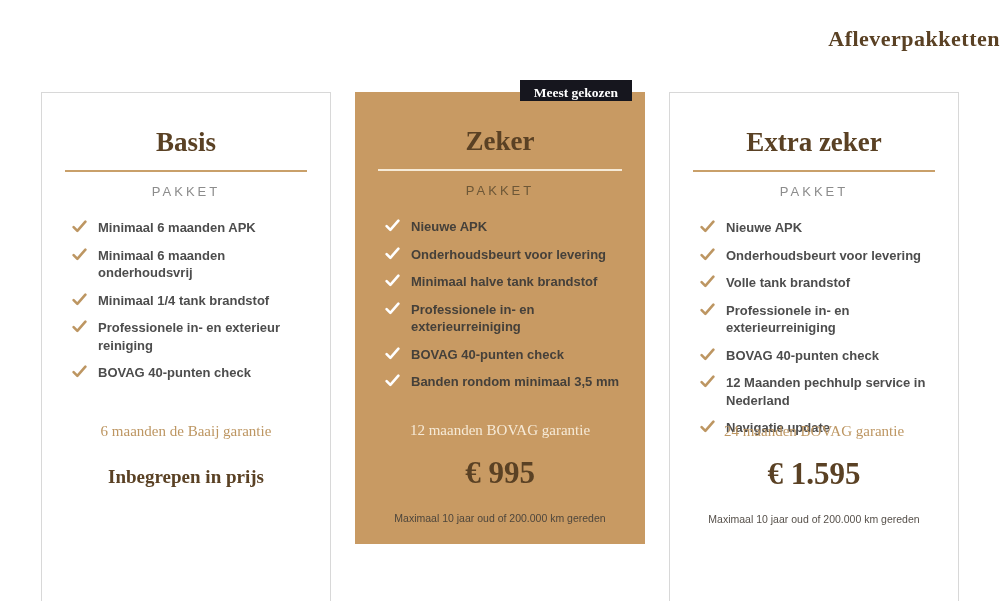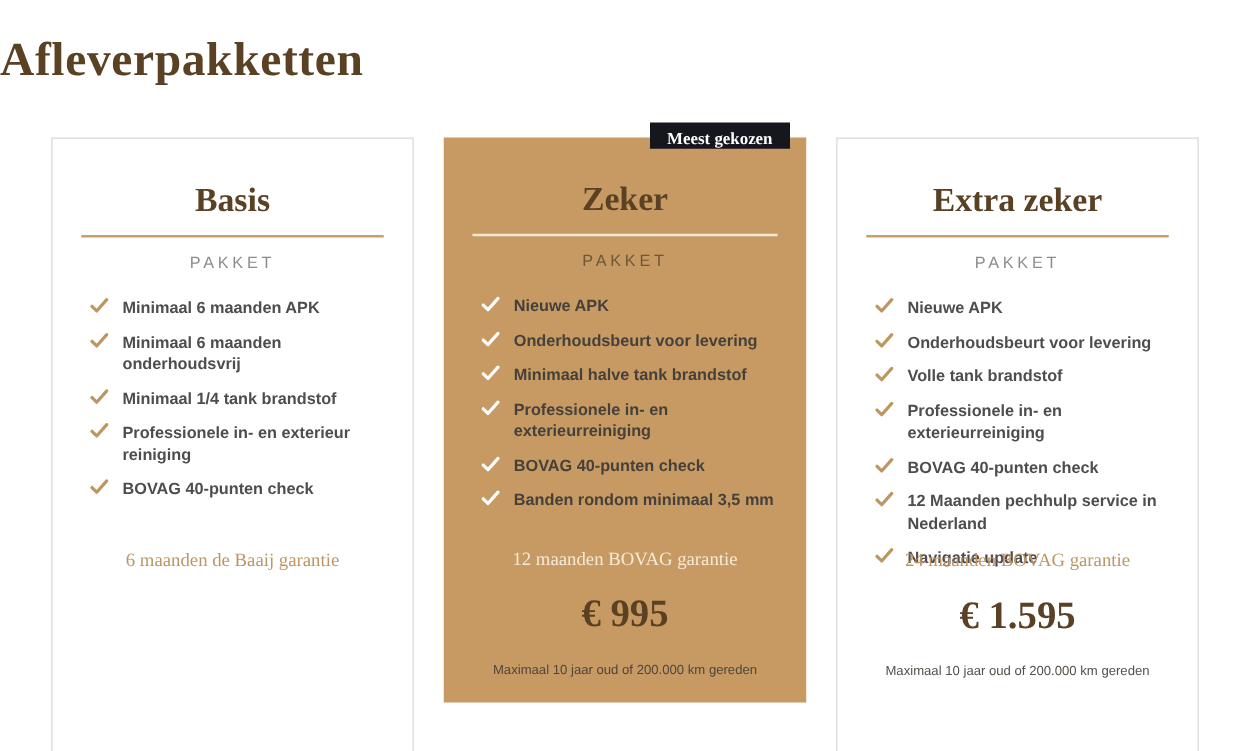--- a/index.html
+++ b/index.html
@@ -17,24 +17,24 @@
   * { box-sizing: border-box; }
   html, body {
     margin: 0; padding: 0;
     width: 1000px; height: 601px;
     background: #ffffff;
     font-family: "Liberation Sans", sans-serif;
     overflow: hidden;
   }
   .page-title {
     margin: 26px 0 0;
-    text-align: left;
+    text-align: right;
     font-family: "Liberation Serif", serif;
     font-weight: 700;
-    font-size: 38px;
+    font-size: 22px;
     letter-spacing: 0.5px;
     color: var(--dark-brown, #5a4124);
   }
   .cards-row {
     display: flex;
     justify-content: center;
     align-items: flex-start;
     gap: 24px;
     margin-top: 40px;
   }
@@ -187,20 +187,21 @@
         <span class="check">
             <svg viewBox="0 0 14 12" width="15" height="13">
               <path d="M1.5 6.5 L5 10 L12.5 1.5" fill="none" stroke="currentColor" stroke-width="2.4" stroke-linecap="round" stroke-linejoin="round"></path>
             </svg>
           </span>
         <span class="feature-text">BOVAG 40-punten check</span>
       </li>
     </ul>
     <div class="bottom">
       <div class="guarantee">6 maanden de Baaij garantie</div>
+      <div class="price included">Inbegrepen in prijs</div>
     </div>
   </section>
 
   <section class="card highlight">
     <div class="badge">Meest gekozen</div>
     <h2 class="card-title">Zeker</h2>
     <div class="divider"></div>
     <div class="card-subtitle">PAKKET</div>
     <ul class="features">
       <li class="feature">

